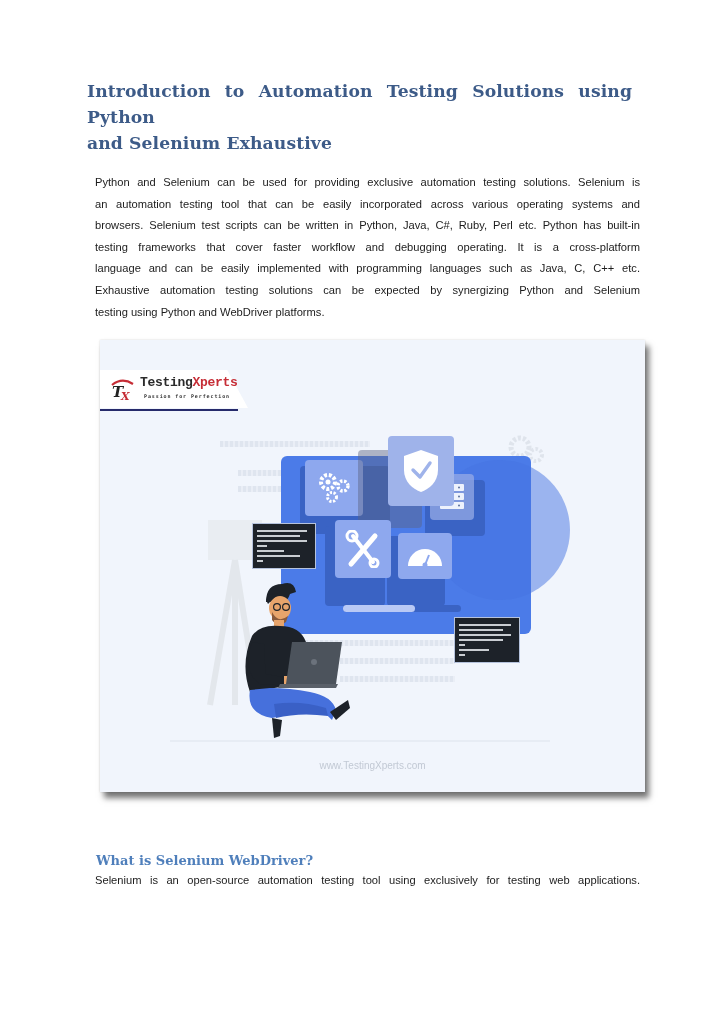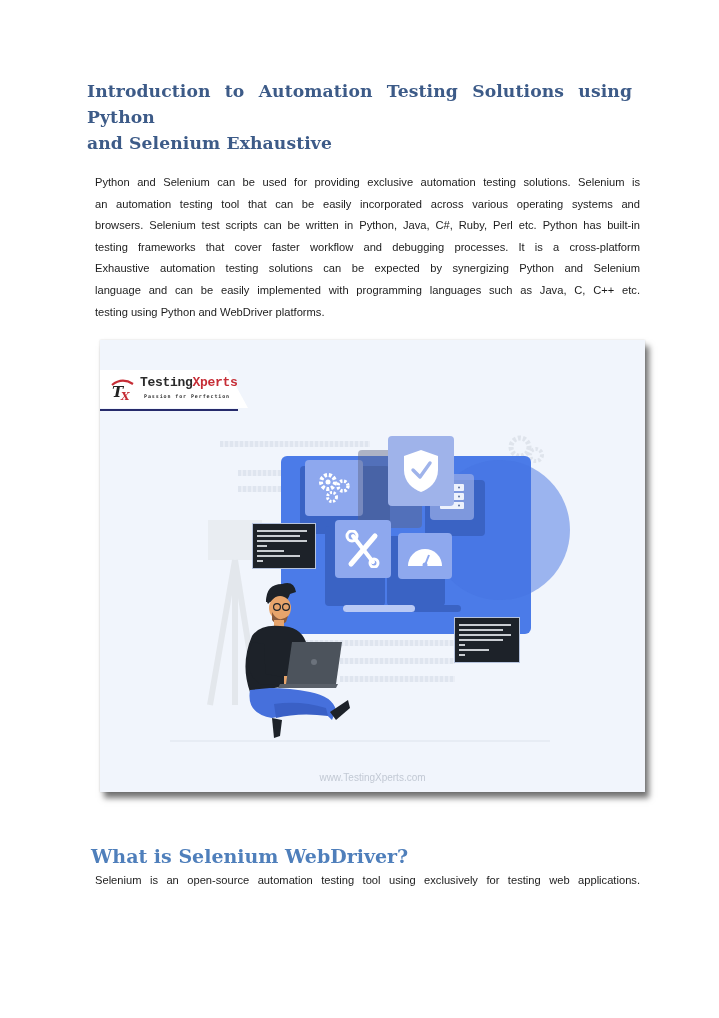--- a/index.html
+++ b/index.html
@@ -18,23 +18,23 @@
   .body-para {
     position: absolute; left: 87px; width: 545px;
     font-family: "Liberation Sans", sans-serif;
     font-size: 11.15px; line-height: 21.6px; color: #1c1c1c; margin: 8px;
   }
   .body-para .ln { display: block; text-align: justify; text-align-last: justify; white-space: nowrap; overflow: hidden; }
   .body-para .ln.last { text-align-last: left; }
   .intro { top: 164px; }
 
   .section-heading {
-    position: absolute; left: 87px; top: 842px; margin: 4px;
+    position: absolute; left: 87px; top: 842px; margin: 9px;
     font-family: "DejaVu Serif", "Liberation Serif", serif;
-    font-weight: bold; font-size: 19px; line-height: 20px; color: #4f7fbb;
+    font-weight: bold; font-size: 13px; line-height: 20px; color: #4f7fbb;
   }
   .section-para { top: 862px; }
 
   
   .figure {
     position: absolute; left: 100px; top: 340px; width: 545px; height: 452px;
     background: #f1f5fc;
     box-shadow: 4px 6px 6px rgba(0,0,0,0.55), 0 0 2px rgba(0,0,0,0.15);
     overflow: hidden;
   }
@@ -61,38 +61,38 @@
   .tile-shadow { position: absolute; background: #3a63c4; border-radius: 4px; }
   .tile { position: absolute; background: #8ea8ee; border-radius: 4px; display: flex; align-items: center; justify-content: center; }
   .tile.dim { background: rgba(150,170,230,0.75); }
   .tile svg { display: block; }
   .progress-track { position: absolute; left: 243px; top: 265px; width: 118px; height: 7px; border-radius: 4px; background: #3a63c4; }
   .progress-fill { position: absolute; left: 243px; top: 265px; width: 72px; height: 7px; border-radius: 4px; background: #b9c9f5; }
 
   .code-panel { position: absolute; background: #1d2229; border: 1px solid #b5c2dc; }
   .code-line { position: absolute; height: 1.5px; background: #c9cdd2; }
 
-  .watermark { position: absolute; left: 0; width: 545px; top: 420px; text-align: center; font-family: "Liberation Sans", sans-serif; font-size: 10px; color: #c2c9d4; margin-top: 12px; }
+  .watermark { position: absolute; left: 0; width: 545px; top: 420px; text-align: center; font-family: "Liberation Sans", sans-serif; font-size: 10px; color: #c2c9d4; }
   .floor-line { position: absolute; left: 70px; top: 400px; width: 380px; height: 2px; background: #e7ecf4; }
 </style>
 </head>
 <body>
 
 <h1 class="page-title">
   <span class="l1">Introduction to Automation Testing Solutions using Python</span>
   <span class="l2">and Selenium Exhaustive</span>
 </h1>
 
 <p class="body-para intro">
   <span class="ln">Python and Selenium can be used for providing exclusive automation testing solutions. Selenium is</span>
   <span class="ln">an automation testing tool that can be easily incorporated across various operating systems and</span>
   <span class="ln">browsers. Selenium test scripts can be written in Python, Java, C#, Ruby, Perl etc. Python has built-in</span>
-  <span class="ln">testing frameworks that cover faster workflow and debugging processes. It is a cross-platform</span>
+  <span class="ln">testing frameworks that cover faster workflow and debugging operating. It is a cross-platform</span>
+  <span class="ln">language and can be easily implemented with programming languages such as Java, C, C++ etc.</span>
   <span class="ln">Exhaustive automation testing solutions can be expected by synergizing Python and Selenium</span>
-  <span class="ln">language and can be easily implemented with programming languages such as Java, C, C++ etc.</span>
   <span class="ln last">testing using Python and WebDriver platforms.</span>
 </p>
 
 <div class="figure">
 
   <div class="logo-band"></div>
   <div class="logo-underline"></div>
   <svg class="logo-mark" viewBox="0 0 26 26">
     <path d="M3 9 Q13 1 24 8" stroke="#c62d36" stroke-width="2.2" fill="none"></path>
     <text x="3" y="21" font-family="DejaVu Serif, serif" font-size="15" font-style="italic" font-weight="bold" fill="#222">T</text>

